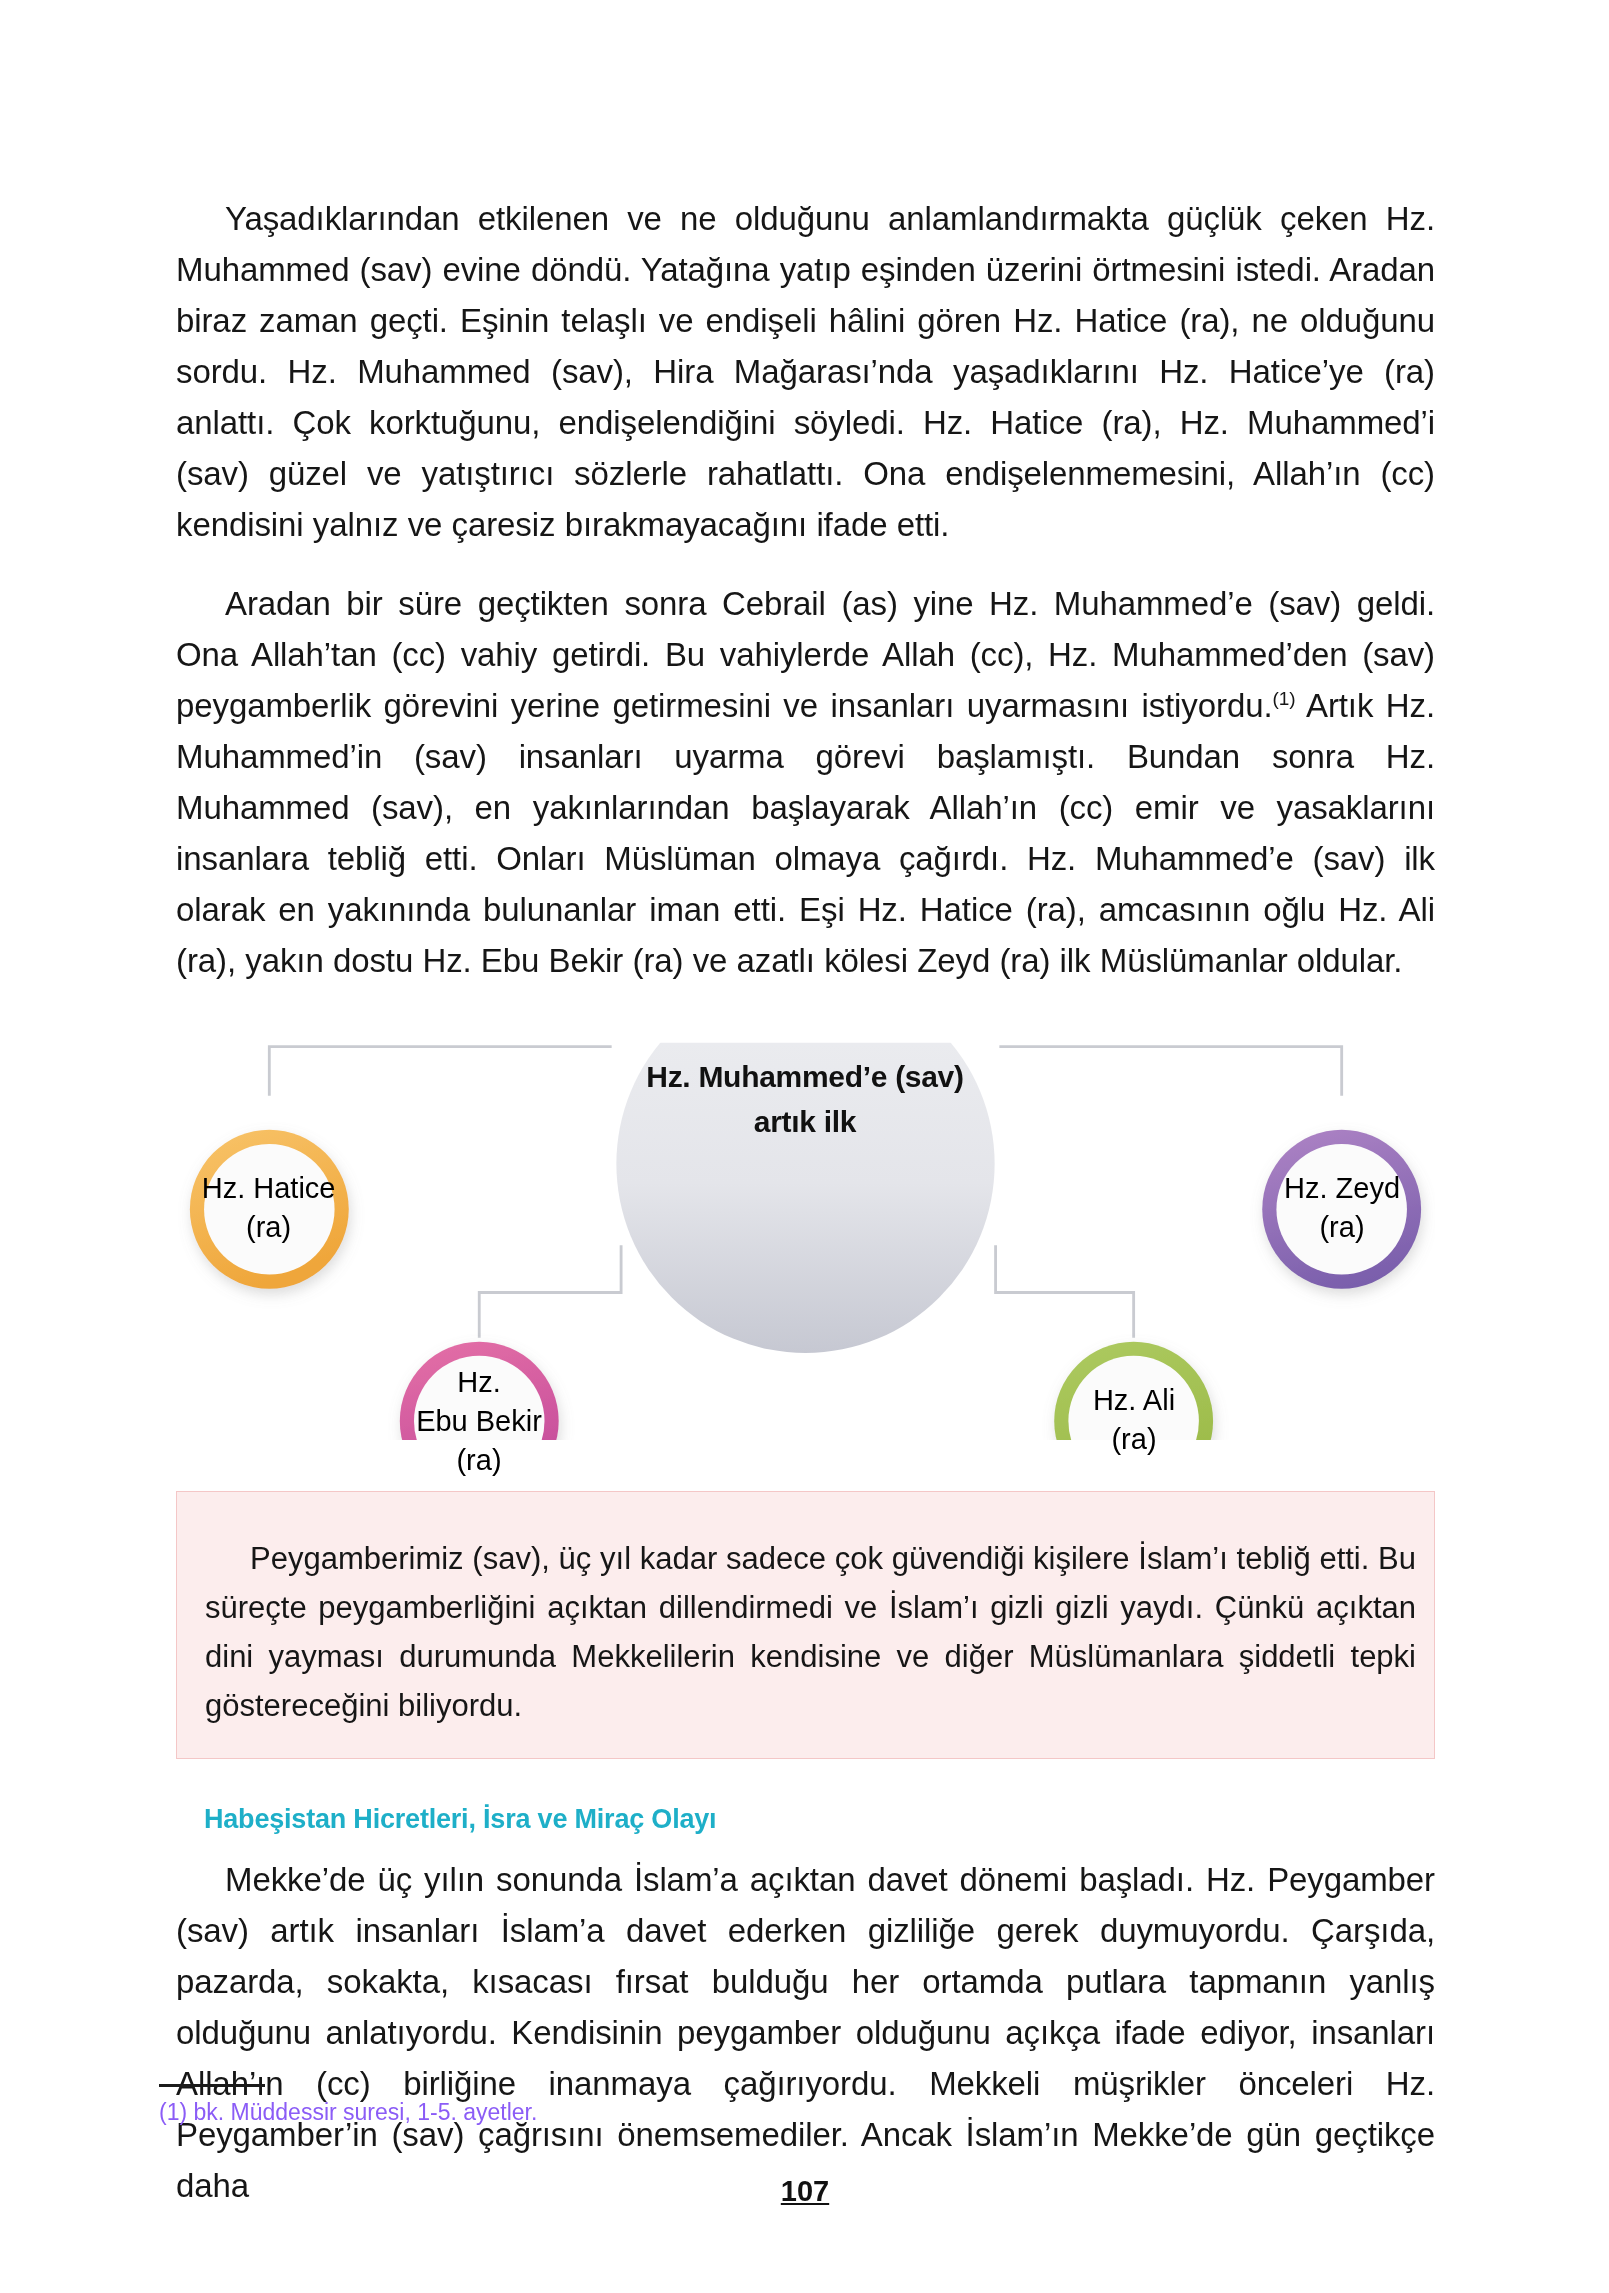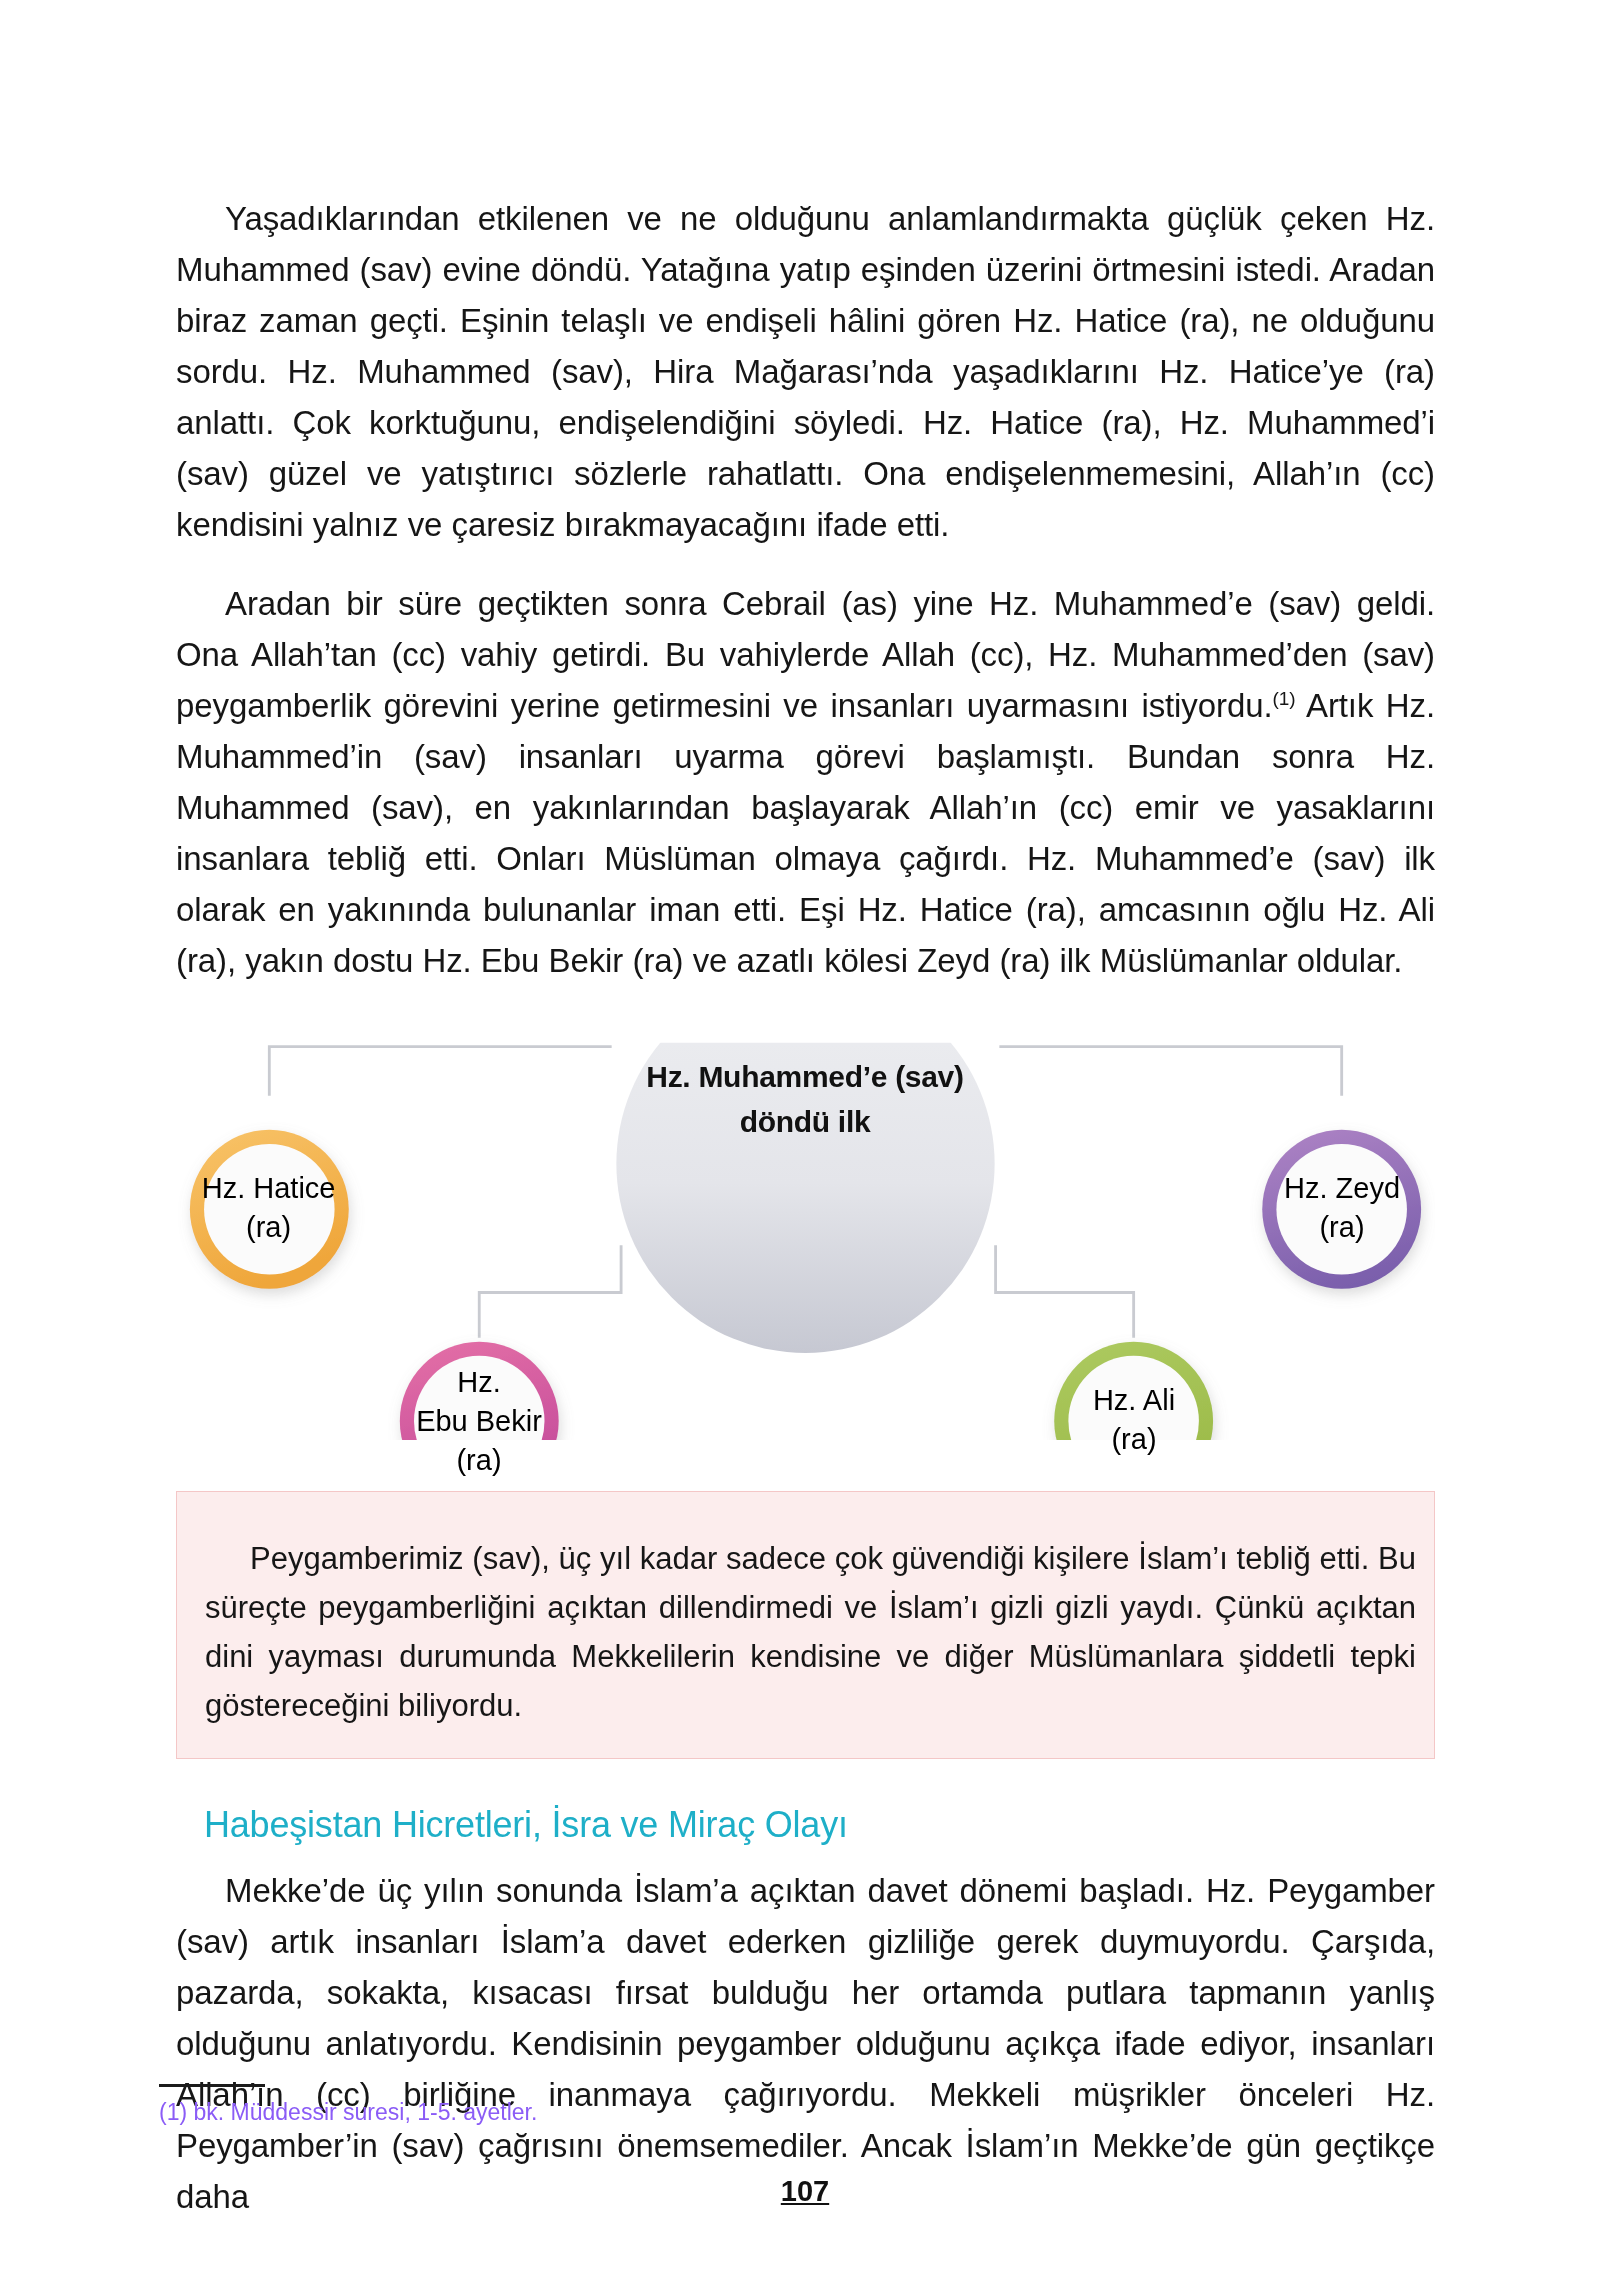--- a/index.html
+++ b/index.html
@@ -111,22 +111,22 @@
     font-weight: bold;
     font-size: 31px;
     letter-spacing: 0.4px;
     padding-left: 5.7px;
   }
 
   
   h2.sec-head {
     margin-top: 45px;
     margin-left: 28px;
-    font-size: 36px;
-    font-weight: normal;
+    font-size: 27px;
+    font-weight: bold;
     color: #1EAFC8;
     letter-spacing: -0.2px;
   }
 
   
   .footnote-wrap {
     position: absolute;
     left: 159px;
     top: 2067px;
     width: 1287px;
@@ -230,21 +230,21 @@
         </g>
 
         <g>
           <circle cx="1012" cy="440" r="84" fill="url(#gGreen)" filter="url(#softShadow)"></circle>
           <circle cx="1012" cy="440" r="69" fill="#FBFBFB"></circle>
         </g>
       </svg>
 
       <div class="center-label" style="left:421px; top:49px; width:416px;">
         <div>Hz. Muhammed’e (sav)</div>
-        <div>döndü ilk</div>
+        <div>artık ilk</div>
       </div>
 
       <div class="node-label" style="left:7.6px; top:164px; width:170px;">
         <div>Hz. Hatice</div>
         <div>(ra)</div>
       </div>
 
       <div class="node-label" style="left:1081px; top:164px; width:170px;">
         <div>Hz. Zeyd</div>
         <div>(ra)</div>

